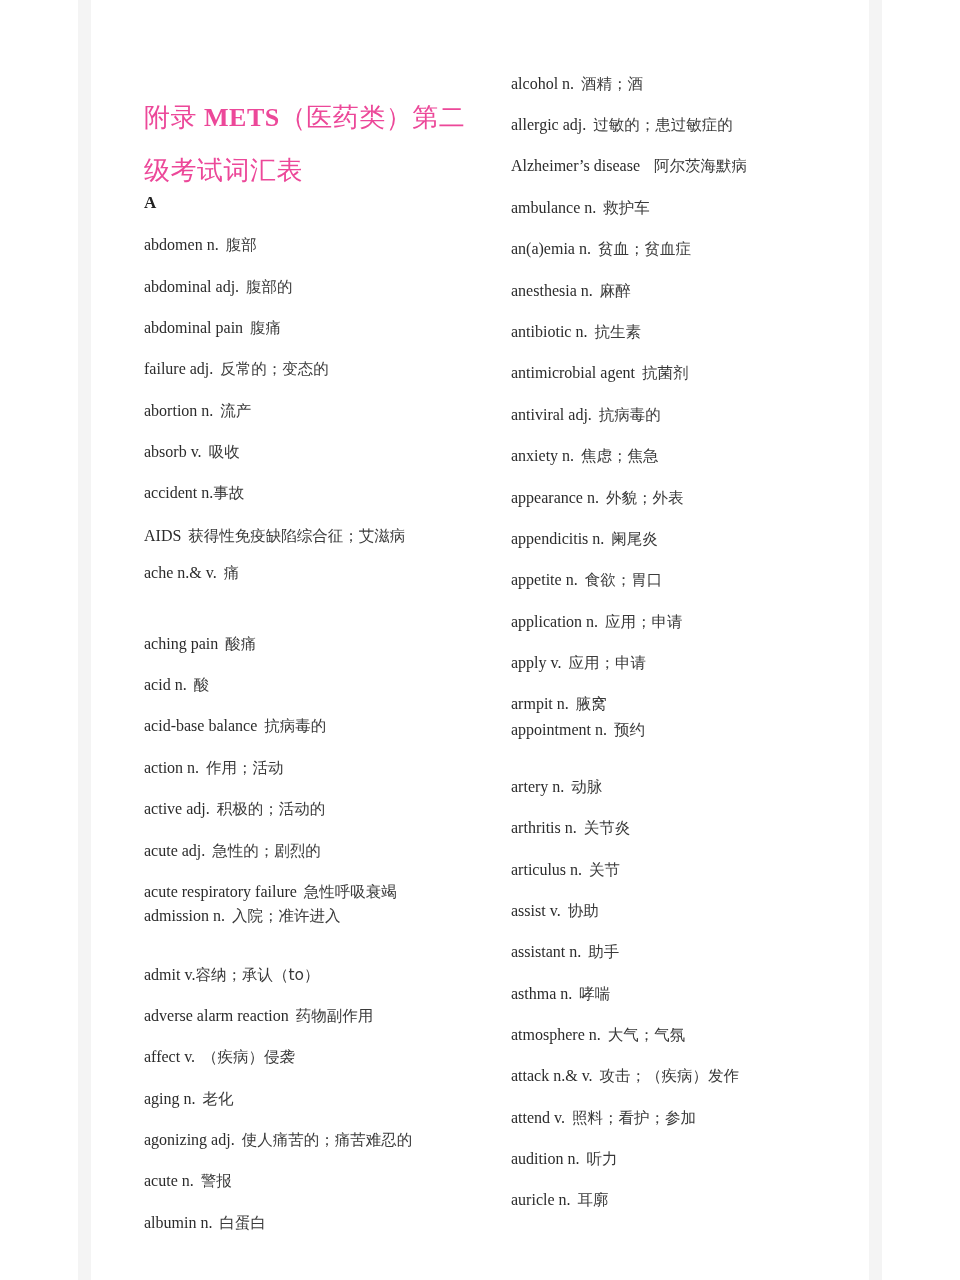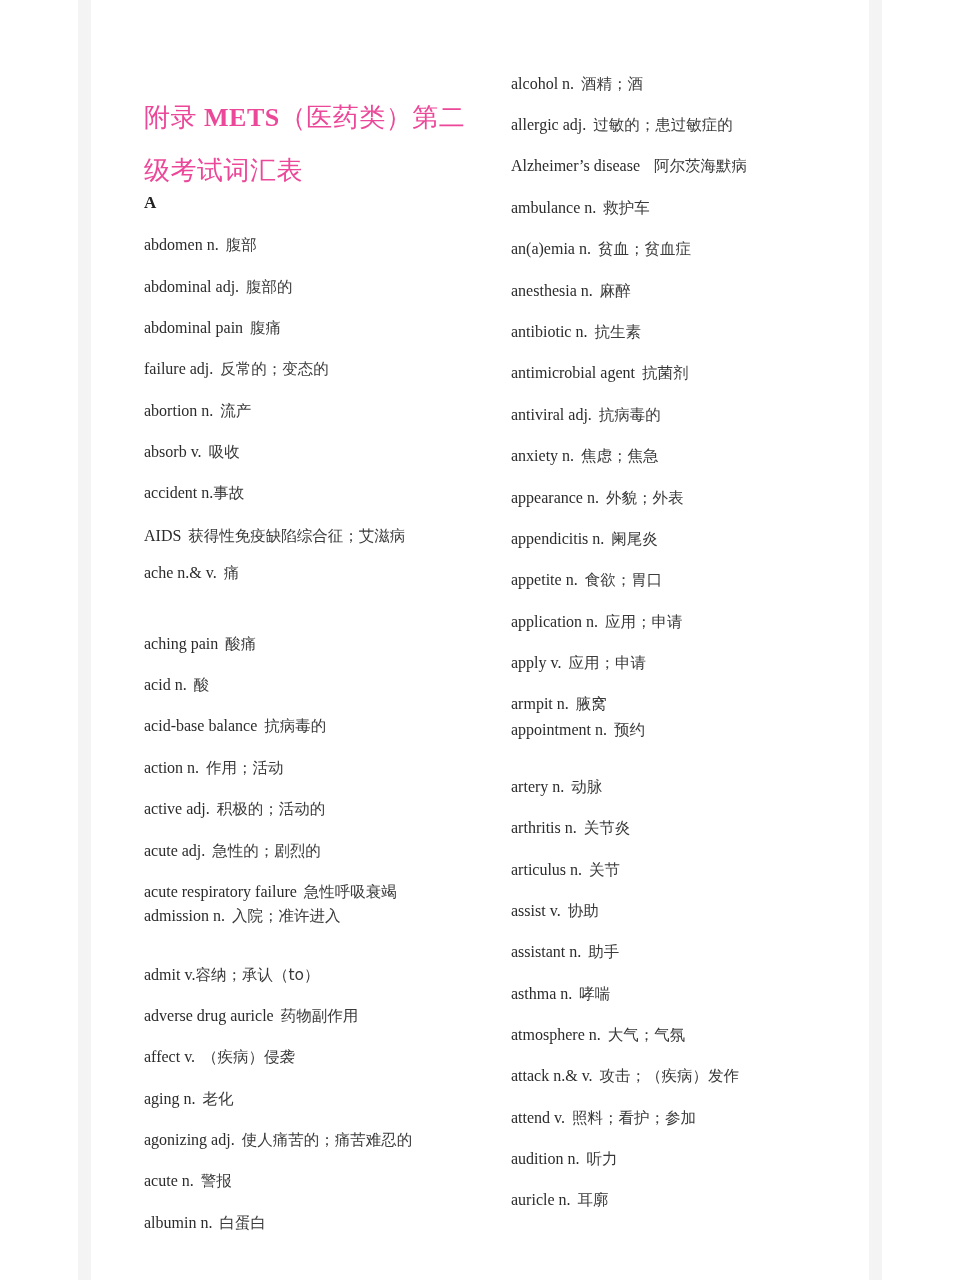--- a/index.html
+++ b/index.html
@@ -135,21 +135,21 @@
     <div class="entry" style="top:799px"><span class="term">active</span> <span class="pos">adj.</span><span class="gap"></span><span class="def">积极的；活动的</span></div>
 
     <div class="entry" style="top:841px"><span class="term">acute</span> <span class="pos">adj.</span><span class="gap"></span><span class="def">急性的；剧烈的</span></div>
 
     <div class="entry" style="top:882px"><span class="term">acute respiratory failure</span><span class="gap"></span><span class="def">急性呼吸衰竭</span></div>
 
     <div class="entry" style="top:906px"><span class="term">admission</span> <span class="pos">n.</span><span class="gap"></span><span class="def">入院；准许进入</span></div>
 
     <div class="entry" style="top:965px"><span class="term">admit</span> <span class="pos">v.</span><span class="def">容纳；承认（to）</span></div>
 
-    <div class="entry" style="top:1006px"><span class="term">adverse drug auricle</span><span class="gap"></span><span class="def">药物副作用</span></div>
+    <div class="entry" style="top:1006px"><span class="term">adverse alarm reaction</span><span class="gap"></span><span class="def">药物副作用</span></div>
 
     <div class="entry" style="top:1047px"><span class="term">affect</span> <span class="pos">v.</span><span class="gap"></span><span class="def">（疾病）侵袭</span></div>
 
     <div class="entry" style="top:1089px"><span class="term">aging</span> <span class="pos">n.</span><span class="gap"></span><span class="def">老化</span></div>
 
     <div class="entry" style="top:1130px"><span class="term">agonizing</span> <span class="pos">adj.</span><span class="gap"></span><span class="def">使人痛苦的；痛苦难忍的</span></div>
 
     <div class="entry" style="top:1171px"><span class="term">acute</span> <span class="pos">n.</span><span class="gap"></span><span class="def">警报</span></div>
 
     <div class="entry" style="top:1213px"><span class="term">albumin</span> <span class="pos">n.</span><span class="gap"></span><span class="def">白蛋白</span></div>

